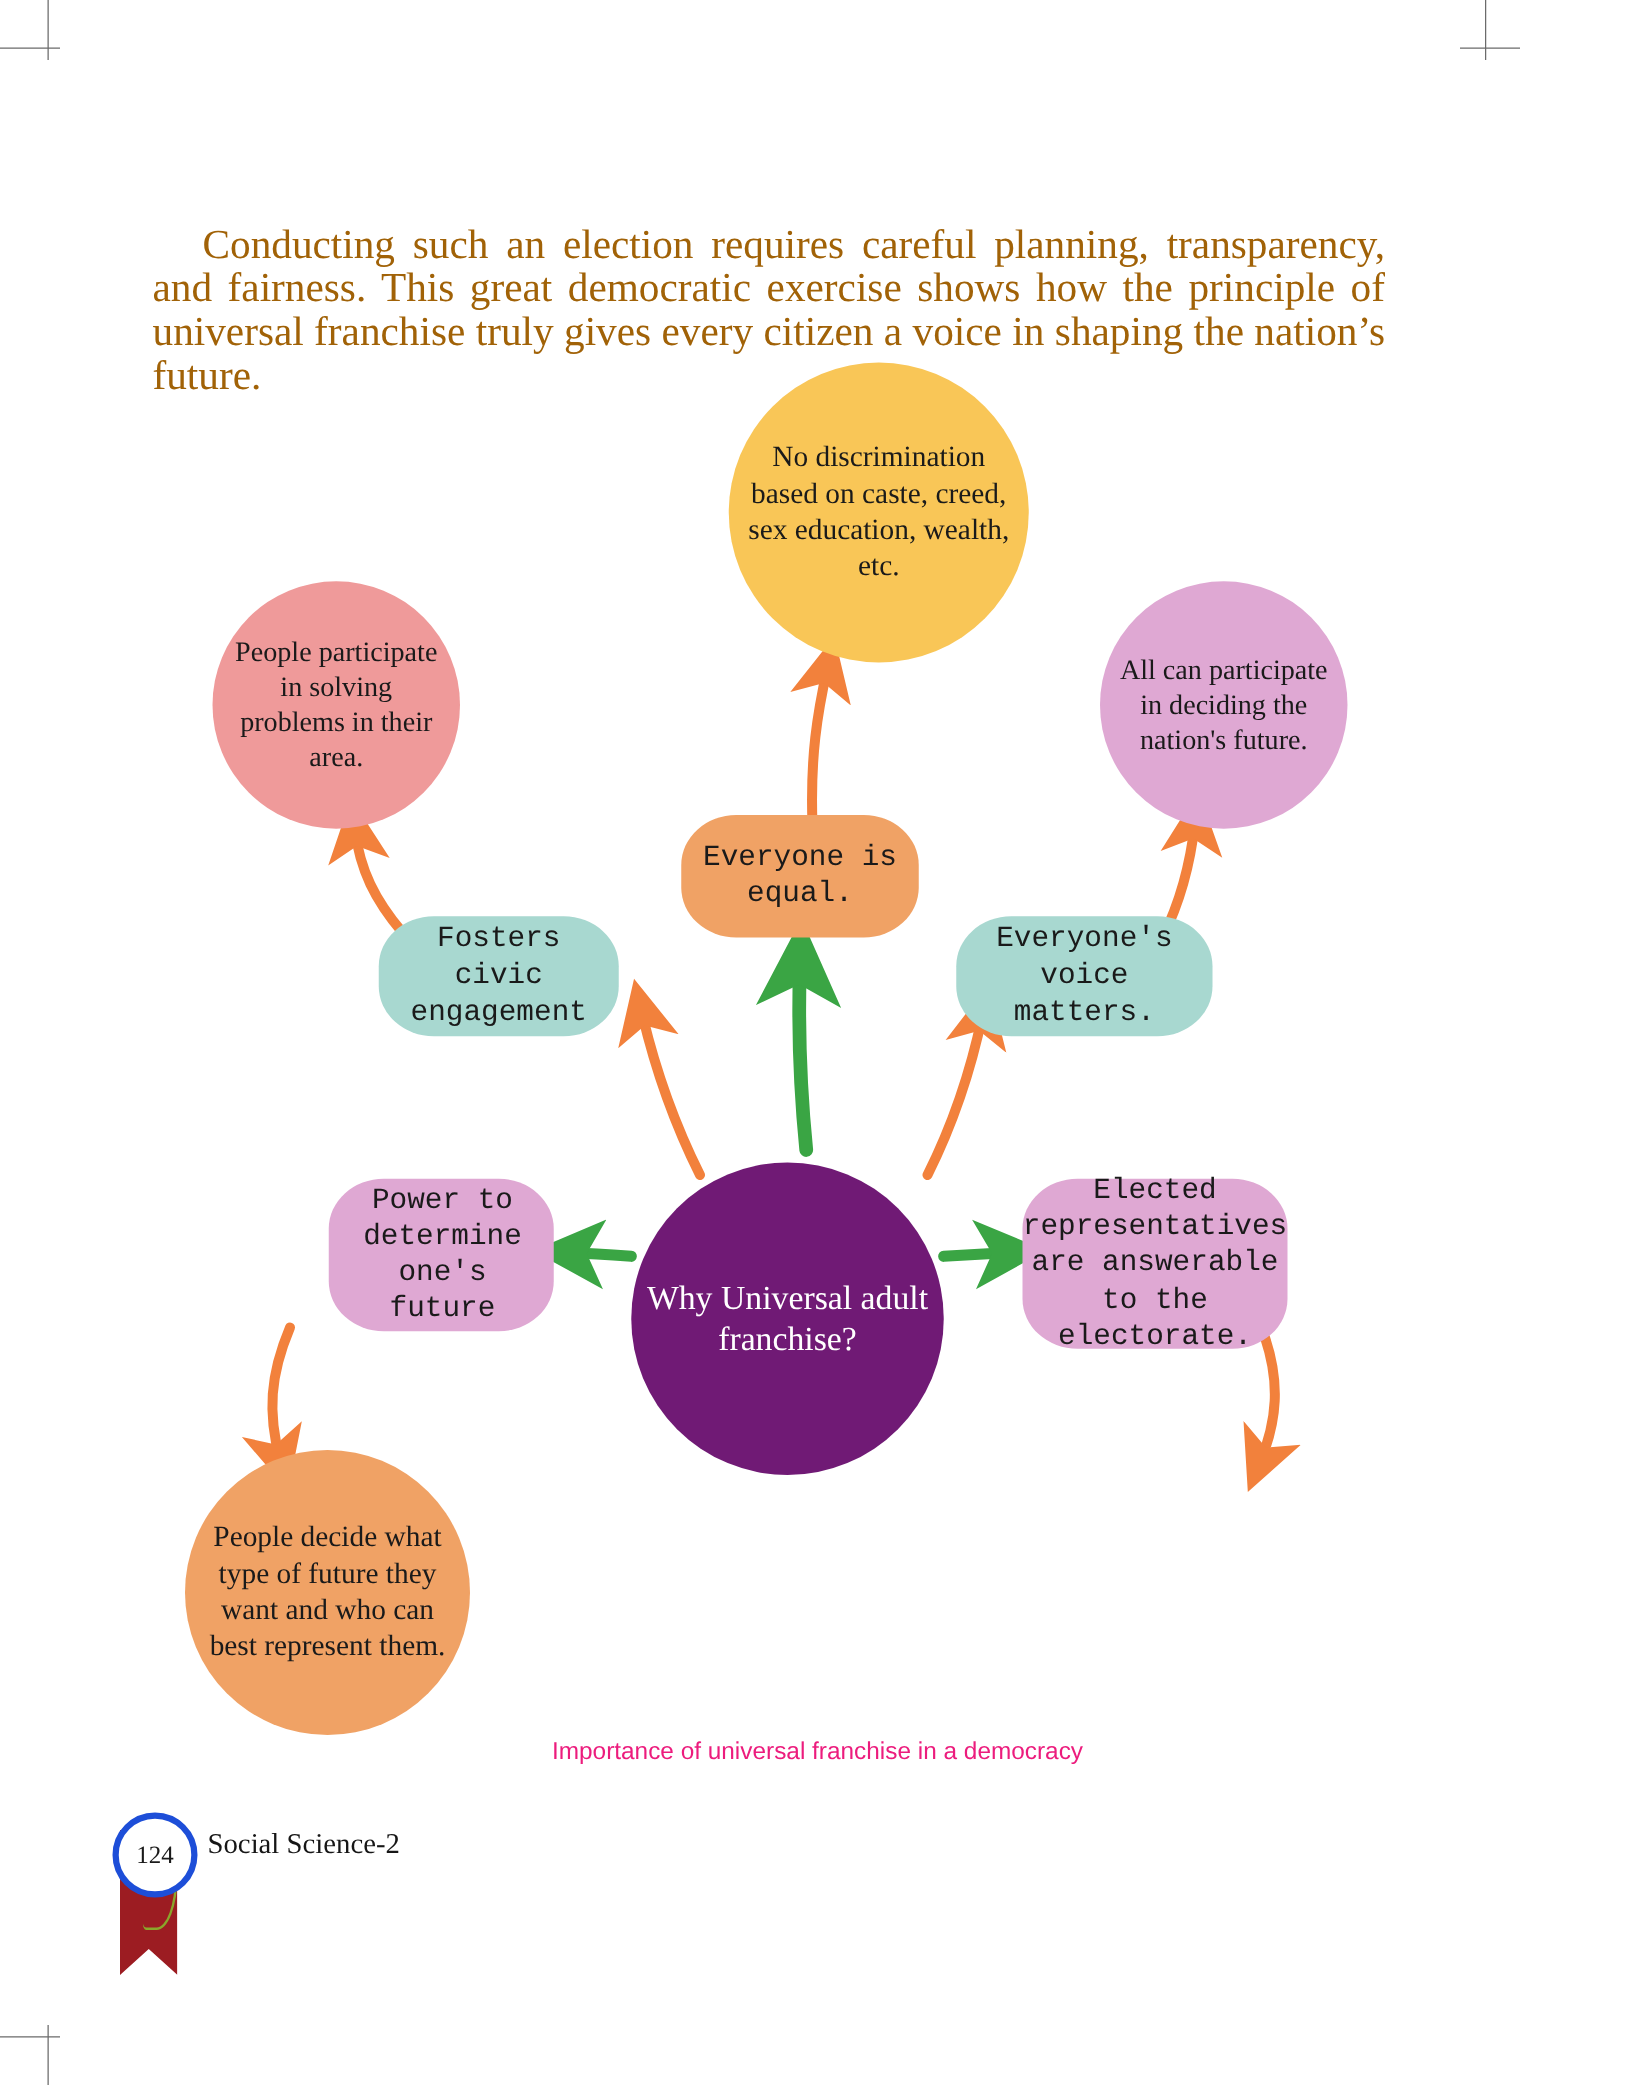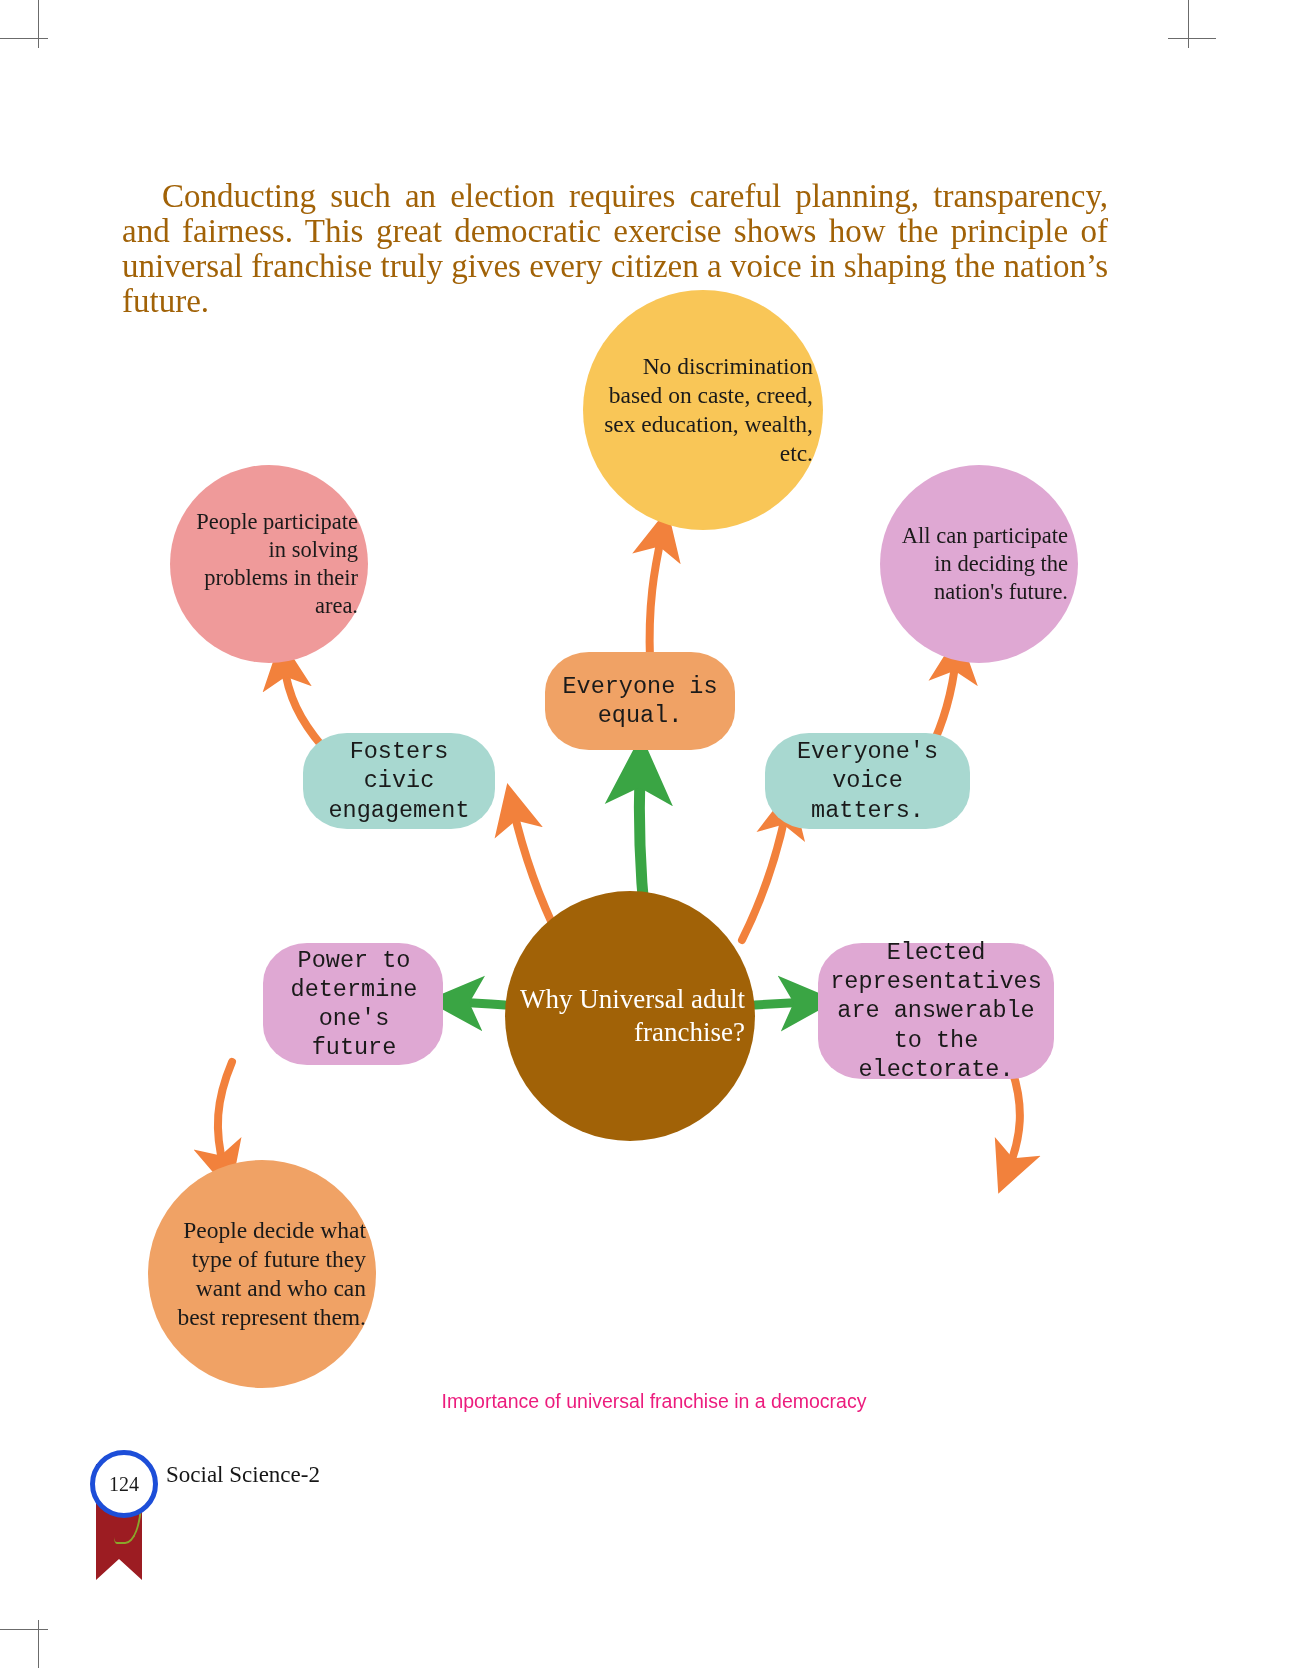--- a/index.html
+++ b/index.html
@@ -54,21 +54,21 @@
     position: absolute;
     box-sizing: border-box;
     display: flex;
     align-items: center;
     justify-content: center;
     text-align: center;
     line-height: 1.24;
     padding: 6px 10px;
   }
   .node span { display: block; }
-  .circle { border-radius: 50%; text-align: right; }
+  .circle { border-radius: 50%; }
   .blob   { border-radius: 44px 44px 44px 44px / 40px 40px 40px 40px; font-family: Liberation Mono, monospace; }
 
   
   #diagram-caption {
     position: absolute;
     left: 0;
     top: 1390px;
     width: 1308px;
     text-align: center;
     font-family: "Liberation Sans", sans-serif;
@@ -164,21 +164,21 @@
 
     <path d="M322,486 C300,460 288,436 284,404" stroke="#f2813c" stroke-width="8" fill="none" stroke-linecap="round" marker-end="url(#ahO)"></path>
 
     <path d="M930,490 C944,462 952,434 956,398" stroke="#f2813c" stroke-width="8" fill="none" stroke-linecap="round" marker-end="url(#ahO)"></path>
 
     <path d="M232,802 C216,840 214,870 224,908" stroke="#f2813c" stroke-width="8" fill="none" stroke-linecap="round" marker-end="url(#ahO)"></path>
 
     <path d="M1012,810 C1024,846 1022,876 1008,910" stroke="#f2813c" stroke-width="8" fill="none" stroke-linecap="round" marker-end="url(#ahO)"></path>
   </svg>
 
-  <div class="node circle" style="left:505px; top:631px; width:250px; height:250px; background:#a16207; color:#ffffff; font-size:27px;">
+  <div class="node circle" style="left:505px; top:670px; width:250px; height:250px; background:#701a75; color:#ffffff; font-size:27px;">
     <span>Why Universal adult franchise?</span>
   </div>
 
   <div class="node circle" style="left:583px; top:30px; width:240px; height:240px; background:#f9c657; font-size:23.5px;">
     <span>No discrimination based on caste, creed, sex education, wealth, etc.</span>
   </div>
 
   <div class="node circle" style="left:170px; top:205px; width:198px; height:198px; background:#ef9a9a; font-size:22.5px;">
     <span>People participate in solving problems in their area.</span>
   </div>
@@ -196,21 +196,21 @@
   </div>
 
   <div class="node blob" style="left:765px; top:473px; width:205px; height:96px; background:#a8d8d0; font-size:23.5px;">
     <span>Everyone's voice matters.</span>
   </div>
 
   <div class="node blob" style="left:263px; top:683px; width:180px; height:122px; background:#dfa8d3; font-size:23.5px;padding-left:12px;">
     <span>Power to determine one's future</span>
   </div>
 
-  <div class="node blob" style="left:818px; top:683px; width:236px; height:136px; background:#dfa8d3; font-size:23.5px;">
+  <div class="node blob" style="left:818px; top:683px; width:212px; height:136px; background:#dfa8d3; font-size:23.5px;">
     <span>Elected representatives are answerable to the electorate.</span>
   </div>
 
   <div class="node circle" style="left:148px; top:900px; width:228px; height:228px; background:#f0a265; font-size:23.5px;">
     <span>People decide what type of future they want and who can best represent them.</span>
   </div>
 
 
 </div>
 

